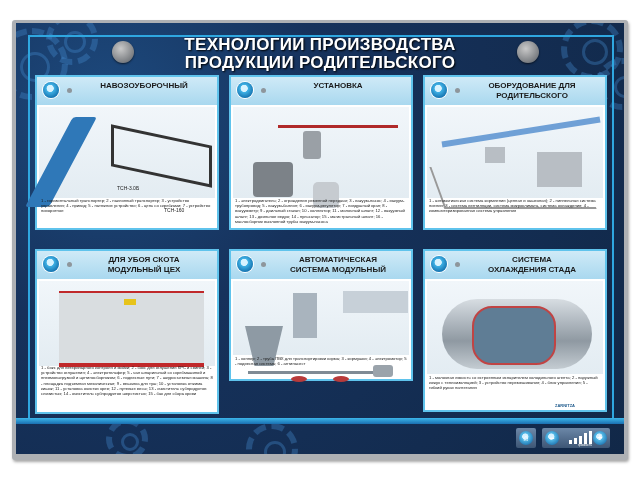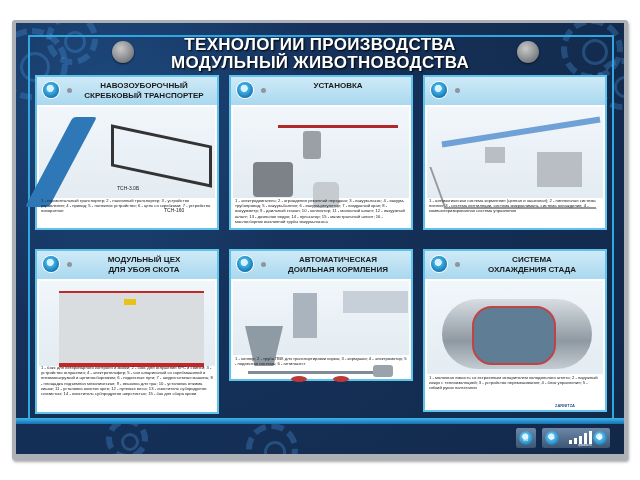--- a/index.html
+++ b/index.html
@@ -95,33 +95,32 @@
     <div class="gear" style="left:30px;top:-10px;width:40px;height:40px;"></div>
     <div class="gear" style="left:545px;top:-5px;width:50px;height:50px;"></div>
     <div class="gear" style="left:580px;top:35px;width:40px;height:40px;"></div>
     <div class="gear" style="left:230px;top:400px;width:40px;height:40px;"></div>
     <div class="gear" style="left:90px;top:395px;width:30px;height:30px;"></div>
 
     <div class="frame-line"></div>
 
     <div class="title">
       <div>ТЕХНОЛОГИИ ПРОИЗВОДСТВА</div>
-      <div>МОДУЛЬНЫЙ ЖИВОТНОВОДСТВА</div>
+      <div>ПРОДУКЦИИ РОДИТЕЛЬСКОГО</div>
     </div>
 
     <div class="rivet" style="left:96px;top:18px;"></div>
     <div class="rivet" style="left:501px;top:18px;"></div>
 
     <div class="card" style="left:19px;top:52px;">
       <div class="card-head">
         <div class="card-bullet"></div>
         <div class="card-dot"></div>
         <div class="card-title">
           <div>НАВОЗОУБОРОЧНЫЙ</div>
-          <div>СКРЕБКОВЫЙ ТРАНСПОРТЕР</div>
         </div>
       </div>
       <div class="card-img">
         <div class="shape" style="left:10px;top:10px;width:24px;height:90px;background:#2f78b8;transform:skewX(-28deg);border-radius:3px;"></div>
         <div class="shape" style="left:72px;top:28px;width:95px;height:36px;border:3px solid #333;transform:skewY(12deg);"></div>
         <div class="shape" style="left:78px;top:78px;font-size:5px;color:#222;">ТСН-3.0Б</div>
         <div class="shape" style="left:125px;top:100px;font-size:5px;color:#222;">ТСН-160</div>
       </div>
       <div class="card-text">1 - горизонтальный транспортер; 2 - наклонный транспортер; 3 - устройство управления; 4 - привод; 5 - натяжное устройство; 6 - цепь со скребками; 7 - устройство поворотное</div>
     </div>
@@ -141,54 +140,55 @@
         <div class="shape" style="left:80px;top:75px;width:26px;height:26px;background:#c6cbd0;border-radius:5px;"></div>
       </div>
       <div class="card-text">1 - электродвигатель; 2 - ограждения ременной передачи; 3 - вакуум-насос; 4 - вакуум-трубопровод; 5 - вакуум-баллон; 6 - вакуум-регулятор; 7 - воздушный кран; 8 - вакуумметр; 9 - доильный стакан; 10 - коллектор; 11 - молочный шланг; 12 - вакуумный шланг; 13 - доильное ведро; 14 - пульсатор; 15 - магистральный шланг; 16 - маслосборник выхлопной трубы вакуум-насоса</div>
     </div>
 
     <div class="card" style="left:407px;top:52px;">
       <div class="card-head">
         <div class="card-bullet"></div>
         <div class="card-dot"></div>
         <div class="card-title">
+          <div>ОБОРУДОВАНИЕ ДЛЯ РОДИТЕЛЬСКОГО</div>
         </div>
       </div>
       <div class="card-img">
         <div class="shape" style="left:14px;top:22px;width:160px;height:6px;background:#6fa0d6;transform:rotate(-9deg);"></div>
         <div class="shape" style="left:110px;top:45px;width:45px;height:35px;background:#b8bec4;"></div>
         <div class="shape" style="left:58px;top:40px;width:20px;height:16px;background:#b8bec4;"></div>
         <div class="shape" style="left:10px;top:60px;width:150px;height:40px;border-bottom:2px solid #999;border-left:2px solid #999;transform:skewX(20deg);"></div>
       </div>
       <div class="card-text">1 - автоматическая система кормления (цепная и чашечная); 2 - ниппельная система поения; 3 - система вентиляции, система микроклимата, система охлаждения; 4 - компьютеризированная система управления</div>
     </div>
 
     <div class="card" style="left:19px;top:226px;height:165px;">
       <div class="card-head">
         <div class="card-bullet"></div>
         <div class="card-dot"></div>
         <div class="card-title">
+          <div>ДЛЯ УБОЯ СКОТА</div>
           <div>МОДУЛЬНЫЙ ЦЕХ</div>
-          <div>ДЛЯ УБОЯ СКОТА</div>
         </div>
       </div>
       <div class="card-img" style="bottom:46px;">
         <div class="shape" style="left:20px;top:10px;width:145px;height:70px;background:#d9dde0;border-bottom:4px solid #c0282a;border-top:2px solid #c0282a;"></div>
         <div class="shape" style="left:85px;top:18px;width:12px;height:6px;background:#e7c31a;"></div>
       </div>
       <div class="card-text" style="height:44px;">1 - бокс для ветеринарного контроля и мойки; 2 - бокс для оглушения КРС и свиней; 3 - устройство оглушения; 4 - электротельфер; 5 - чан шпарильный со скребмашиной и пневмовыгрузкой и щетиносборником; 6 - подвесные пути; 7 - шкуросъемная машина; 8 - площадка подъемная механическая; 9 - вешалка для туш; 10 - установка отжима кишок; 11 - установка очистки чрев; 12 - путевые весы; 13 - очиститель субпродуктов слизистых; 14 - очиститель субпродуктов шерстистых; 15 - бак для сбора крови</div>
     </div>
 
     <div class="card" style="left:213px;top:226px;height:132px;">
       <div class="card-head">
         <div class="card-bullet"></div>
         <div class="card-dot"></div>
         <div class="card-title">
           <div>АВТОМАТИЧЕСКАЯ</div>
-          <div>ДОИЛЬНАЯ КОРМЛЕНИЯ</div>
+          <div>СИСТЕМА МОДУЛЬНЫЙ</div>
         </div>
       </div>
       <div class="card-img" style="bottom:24px;">
         <div class="shape" style="left:12px;top:45px;width:38px;height:40px;background:#8e9aa4;clip-path:polygon(0 0,100% 0,75% 100%,25% 100%);"></div>
         <div class="shape" style="left:60px;top:12px;width:24px;height:45px;background:#a9b4be;"></div>
         <div class="shape" style="left:110px;top:10px;width:65px;height:22px;background:#c7d0d8;"></div>
         <div class="shape" style="left:15px;top:90px;width:140px;height:3px;background:#7f8b95;"></div>
         <div class="shape" style="left:58px;top:95px;width:16px;height:6px;background:#b83a3a;border-radius:50%;"></div>
         <div class="shape" style="left:100px;top:95px;width:16px;height:6px;background:#b83a3a;border-radius:50%;"></div>
         <div class="shape" style="left:140px;top:84px;width:20px;height:12px;background:#9aa3ab;border-radius:3px;"></div>

